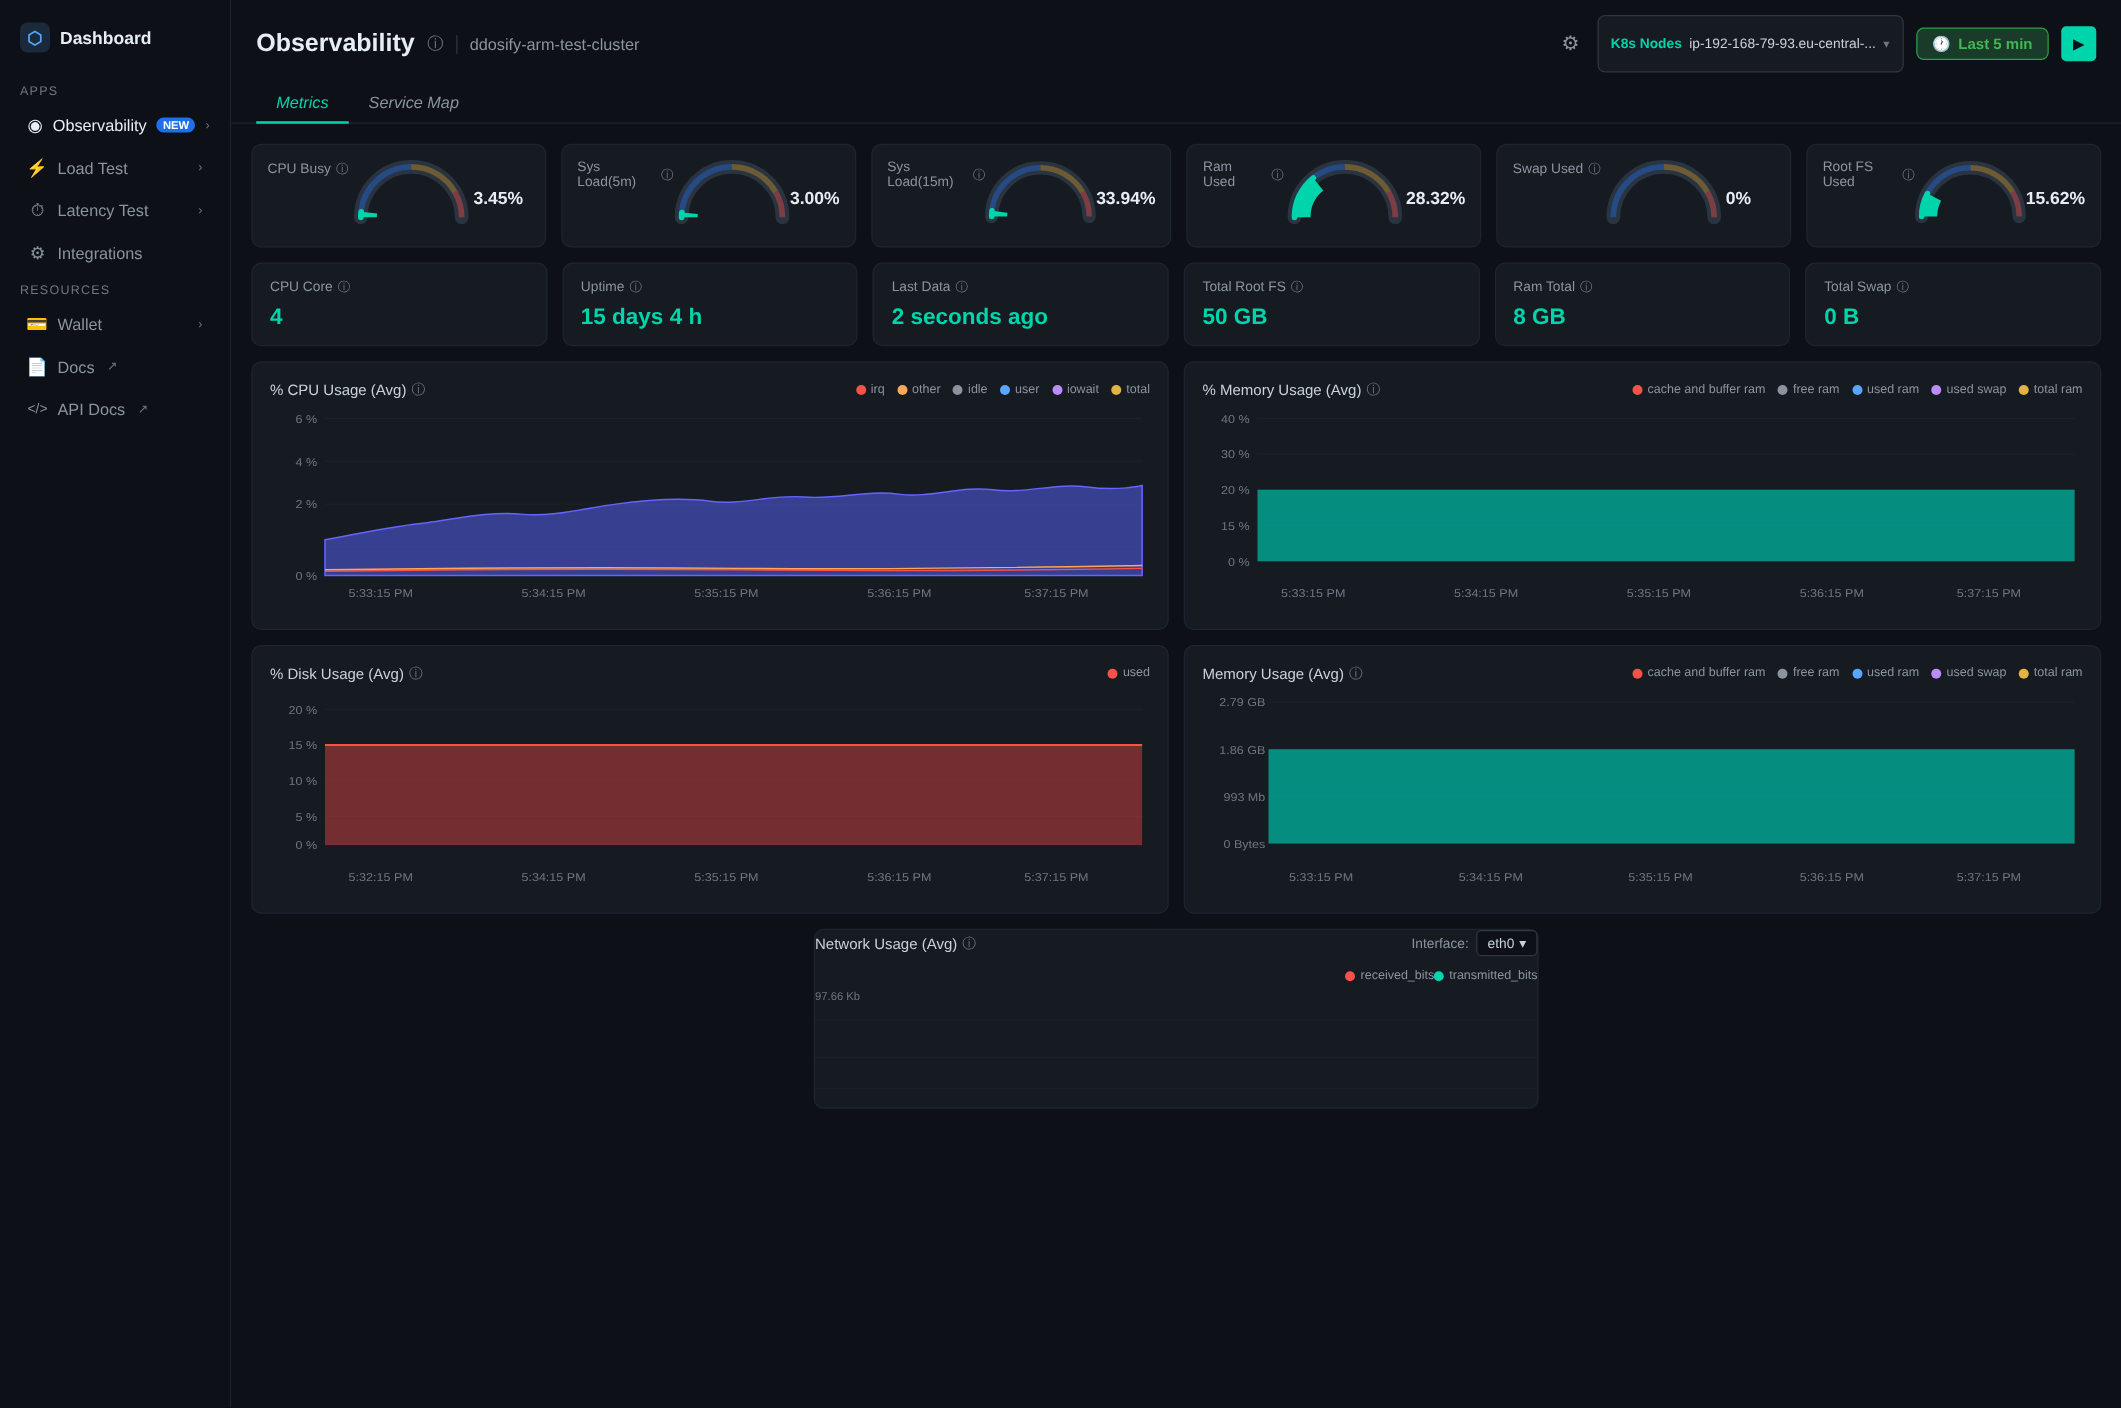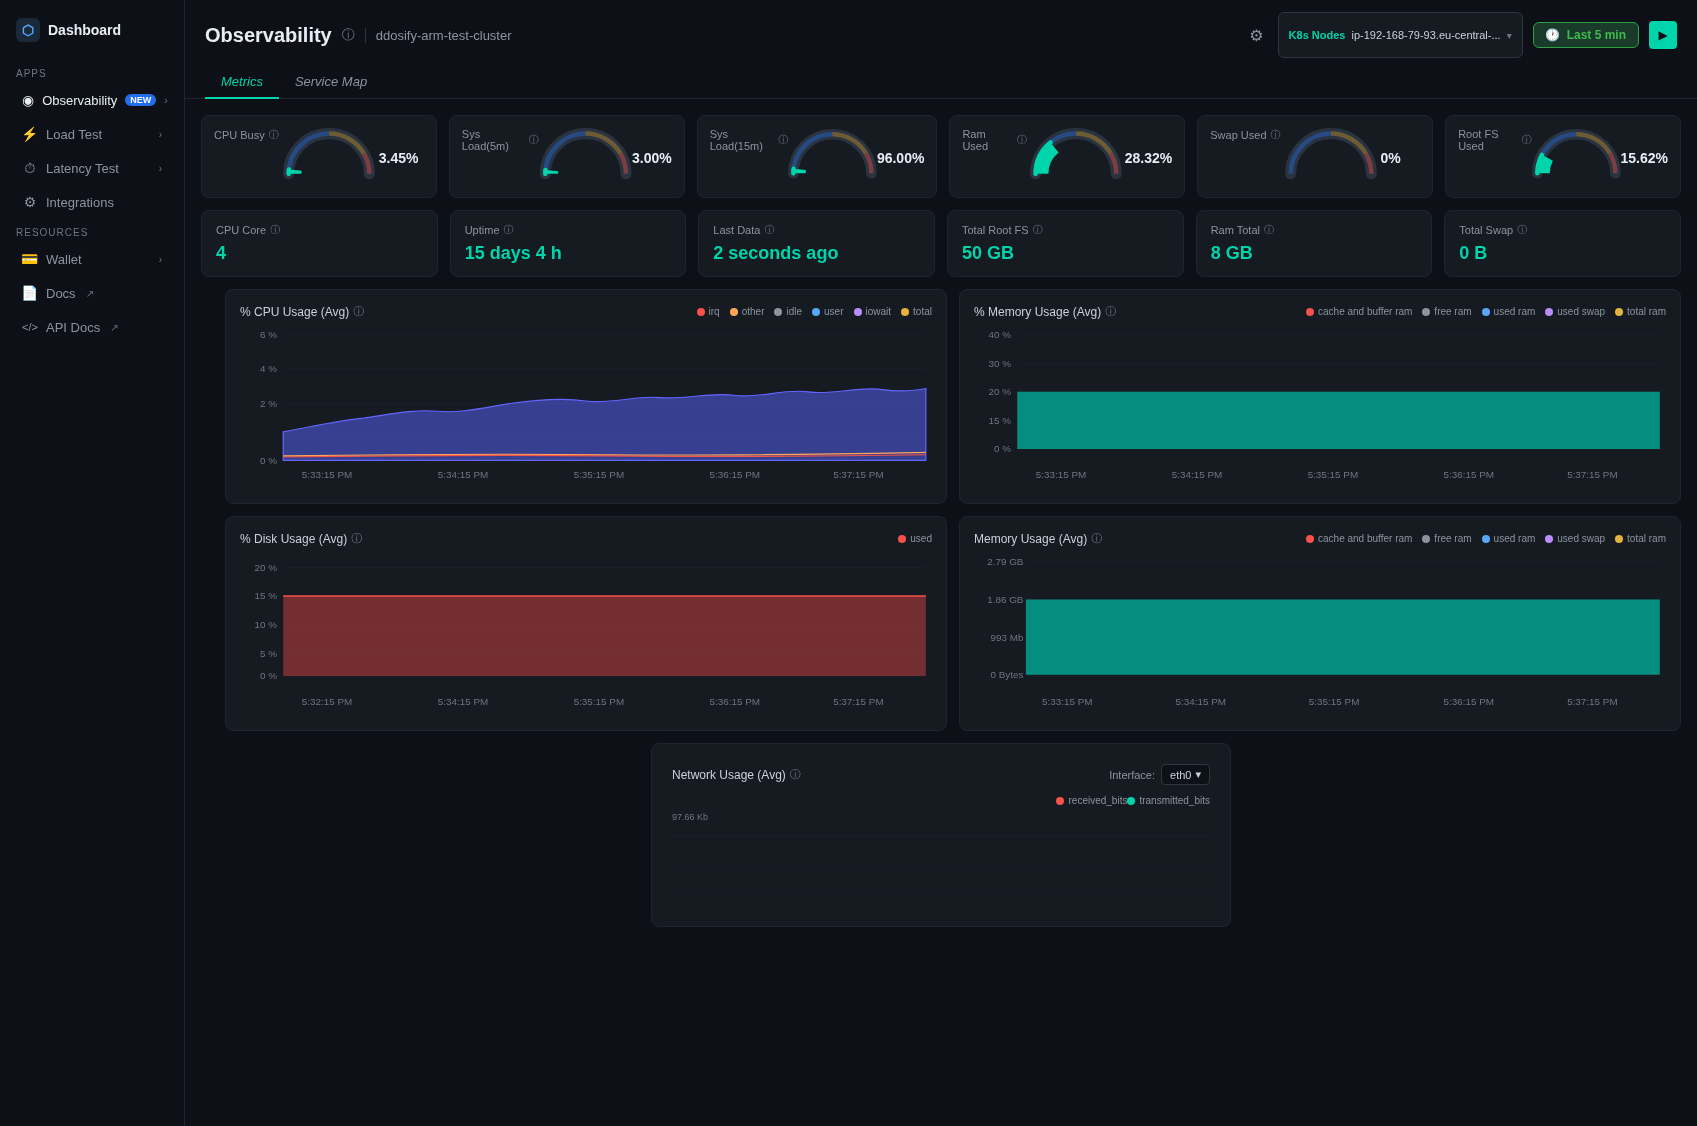--- a/index.html
+++ b/index.html
@@ -271,21 +271,20 @@
       font-weight: 700;
       color: #00d4aa;
     }
 
     
     .chart-row {
       display: grid;
       grid-template-columns: 1fr 1fr;
       gap: 12px;
       margin-bottom: 12px;
-      margin-left: 24px;
     }
     .chart-card {
       background: #161b22;
       border: 1px solid #1e2530;
       border-radius: 8px;
       padding: 14px;
     }
     .chart-header {
       display: flex;
       align-items: center;
@@ -329,21 +328,21 @@
     }
 
     
     .network-row {
       margin-bottom: 12px;
     }
     .network-card {
       background: #161b22;
       border: 1px solid #1e2530;
       border-radius: 8px;
-      padding: 20px;
+      padding: 0;
       max-width: 580px;
       margin: 12px auto;
     }
     .network-header {
       display: flex;
       align-items: center;
       justify-content: space-between;
       margin-bottom: 10px;
     }
     .interface-select {
@@ -507,21 +506,21 @@
         <path d="M 6 49.99999999999999 A 44 44 0 1 1 94 50" fill="none" stroke="#2a3340" stroke-width="12" stroke-linecap="round"></path>
 
         <path d="M 6 49.99999999999999 A 44 44 0 0 1 50 6" fill="none" stroke="#1f6feb" stroke-width="5" opacity="0.4"></path>
         <path d="M 50 6 A 44 44 0 0 1 88.1051177665153 28.000000000000004" fill="none" stroke="#d29922" stroke-width="5" opacity="0.4"></path>
         <path d="M 88.1051177665153 28.000000000000004 A 44 44 0 0 1 94 50" fill="none" stroke="#f85149" stroke-width="5" opacity="0.4"></path>
         <path d="M 6 49.99999999999999 A 44 44 0 0 1 6.304987893983245 44.82835451185513 L 20.20794629135221 46.47387807626486 A 30 30 0 0 0 20 49.99999999999999 Z" fill="#00d4aa"></path>
 
         <path d="M 6 49.99999999999999 A 44 44 0 0 1 6.304987893983245 44.82835451185513" fill="none" stroke="#00d4aa" stroke-width="5" stroke-linecap="round"></path>
       </svg>
     </div>
-    <div class="gauge-value">96.00%</div>
+    <div class="gauge-value">33.94%</div>
   </div>
         <div class="gauge-card">
     <div class="gauge-title">
       <span>Ram Used</span>
       <span style="font-size:10px;color:#6e7681">ⓘ</span>
     </div>
     <div class="gauge-container">
       <svg viewBox="0 0 100 60" class="gauge-svg">
 
         <path d="M 6 49.99999999999999 A 44 44 0 1 1 94 50" fill="none" stroke="#2a3340" stroke-width="12" stroke-linecap="round"></path>

